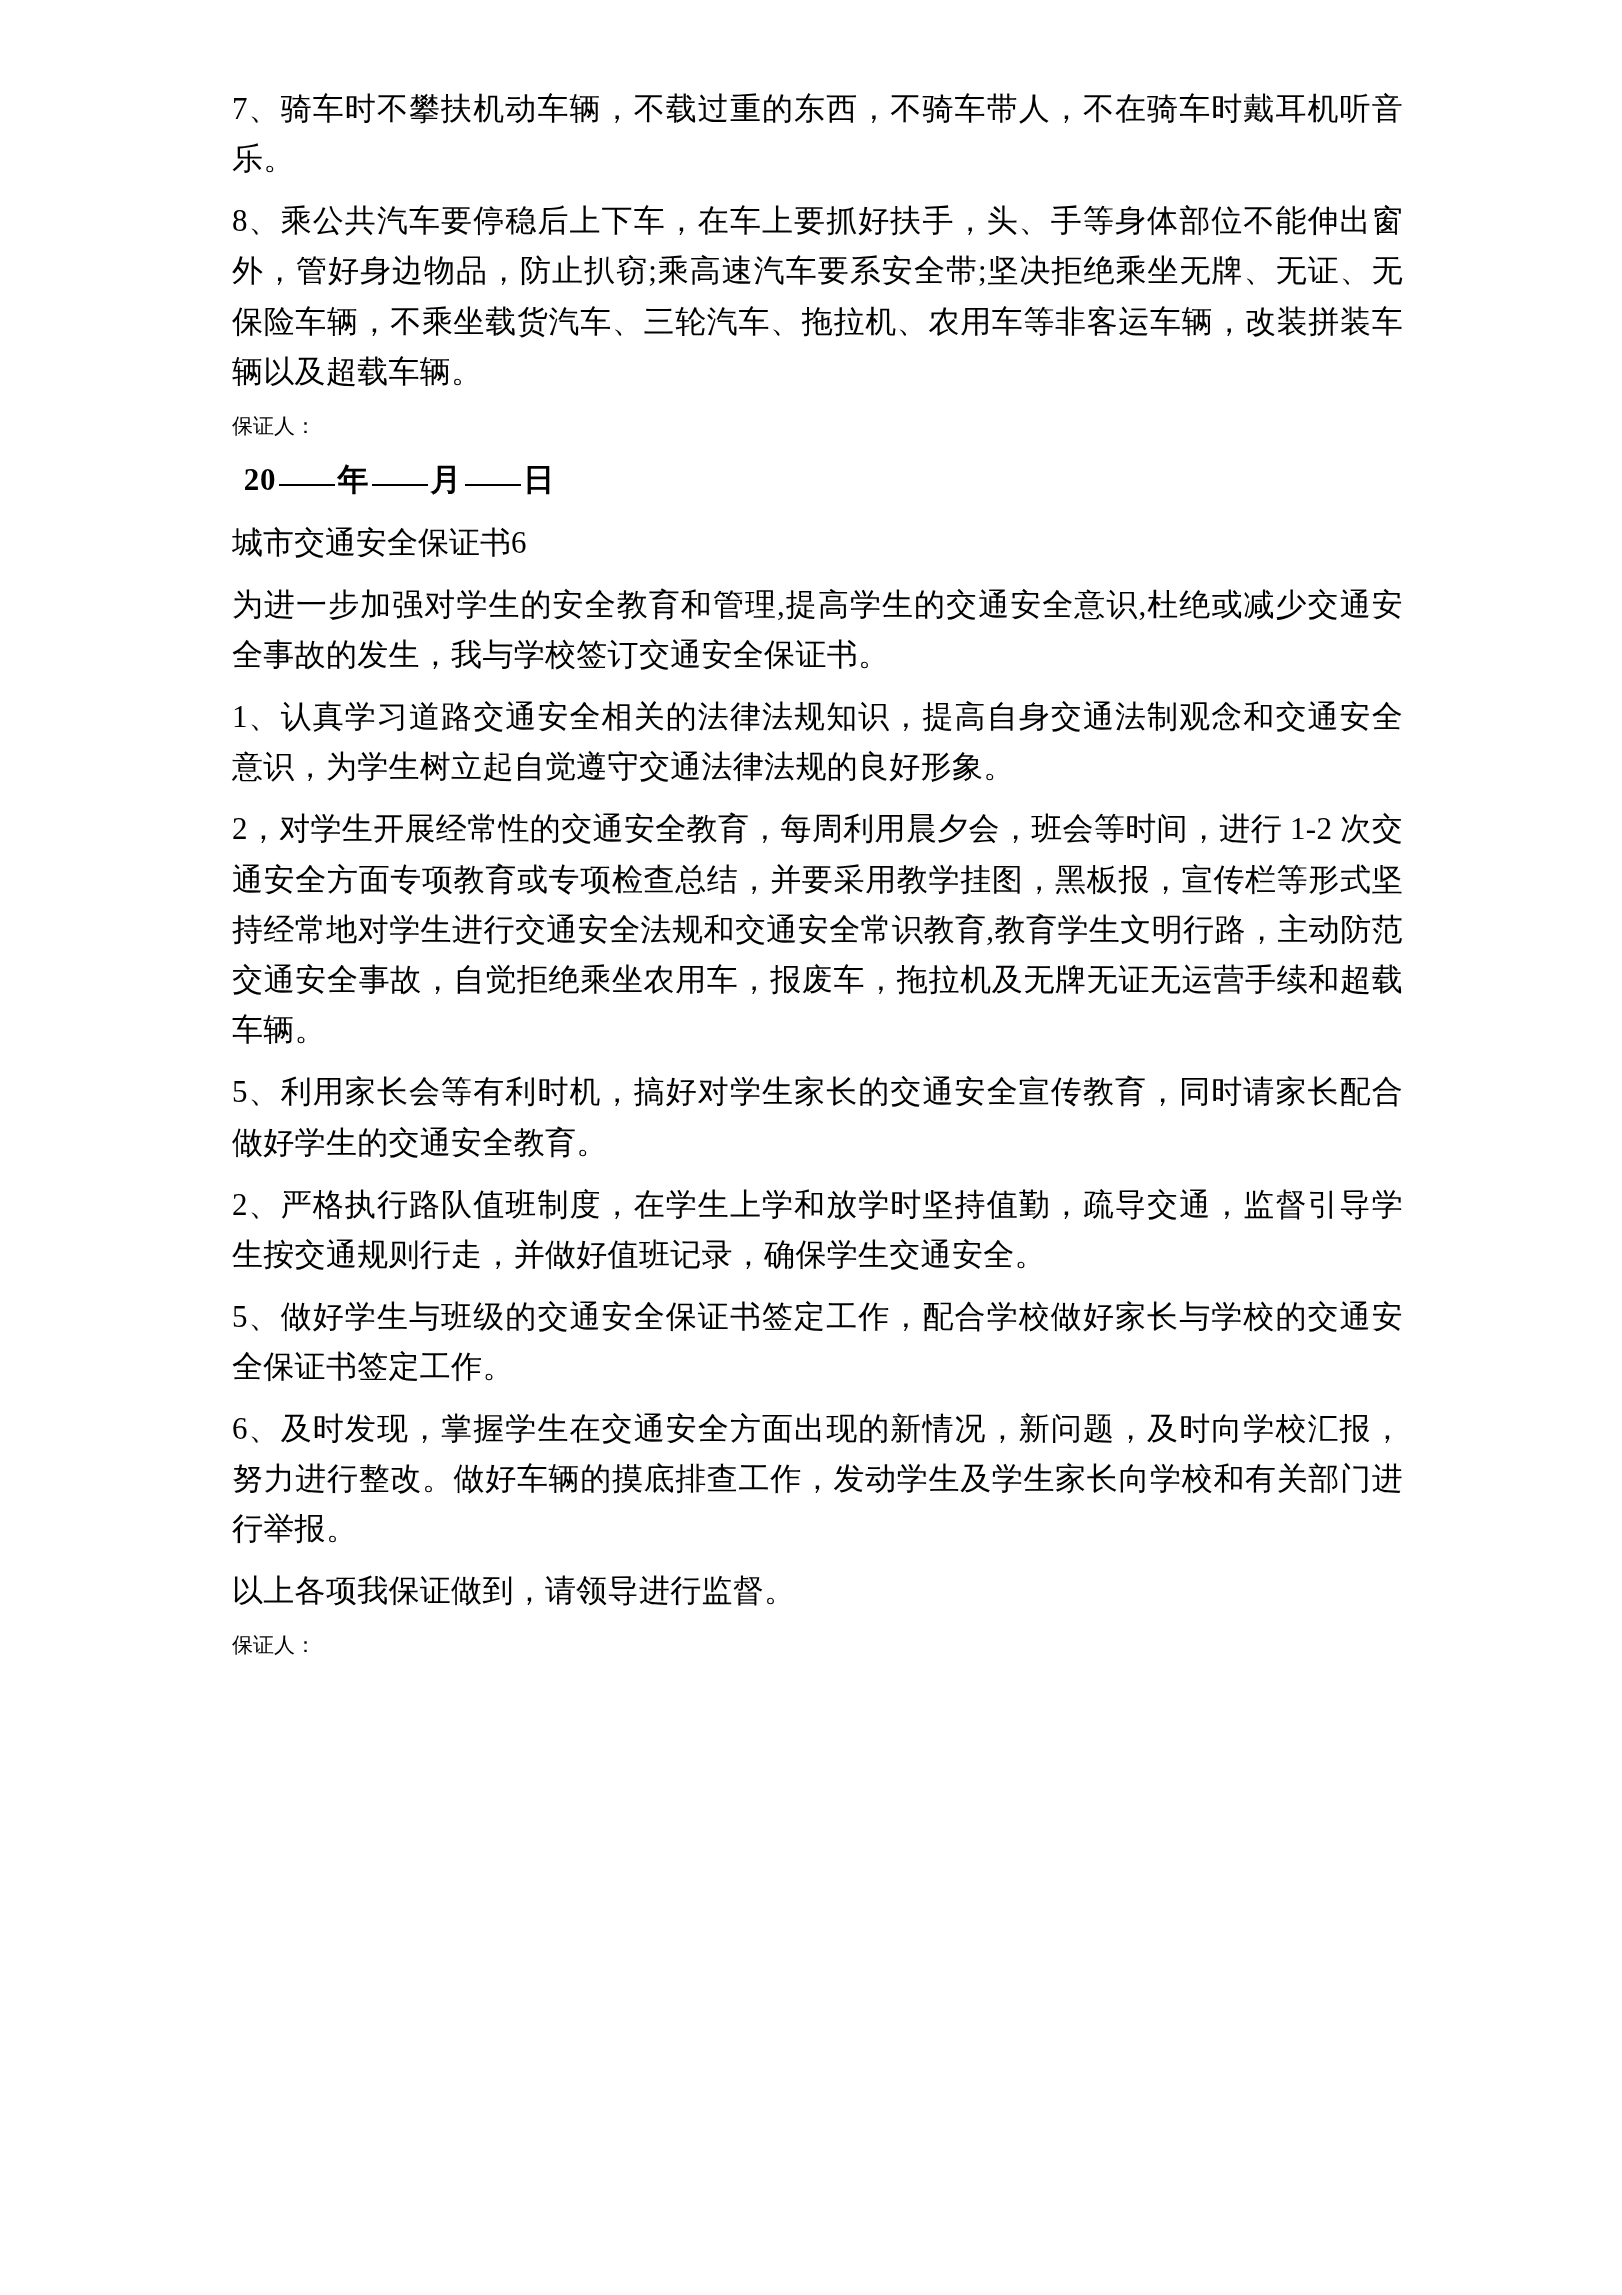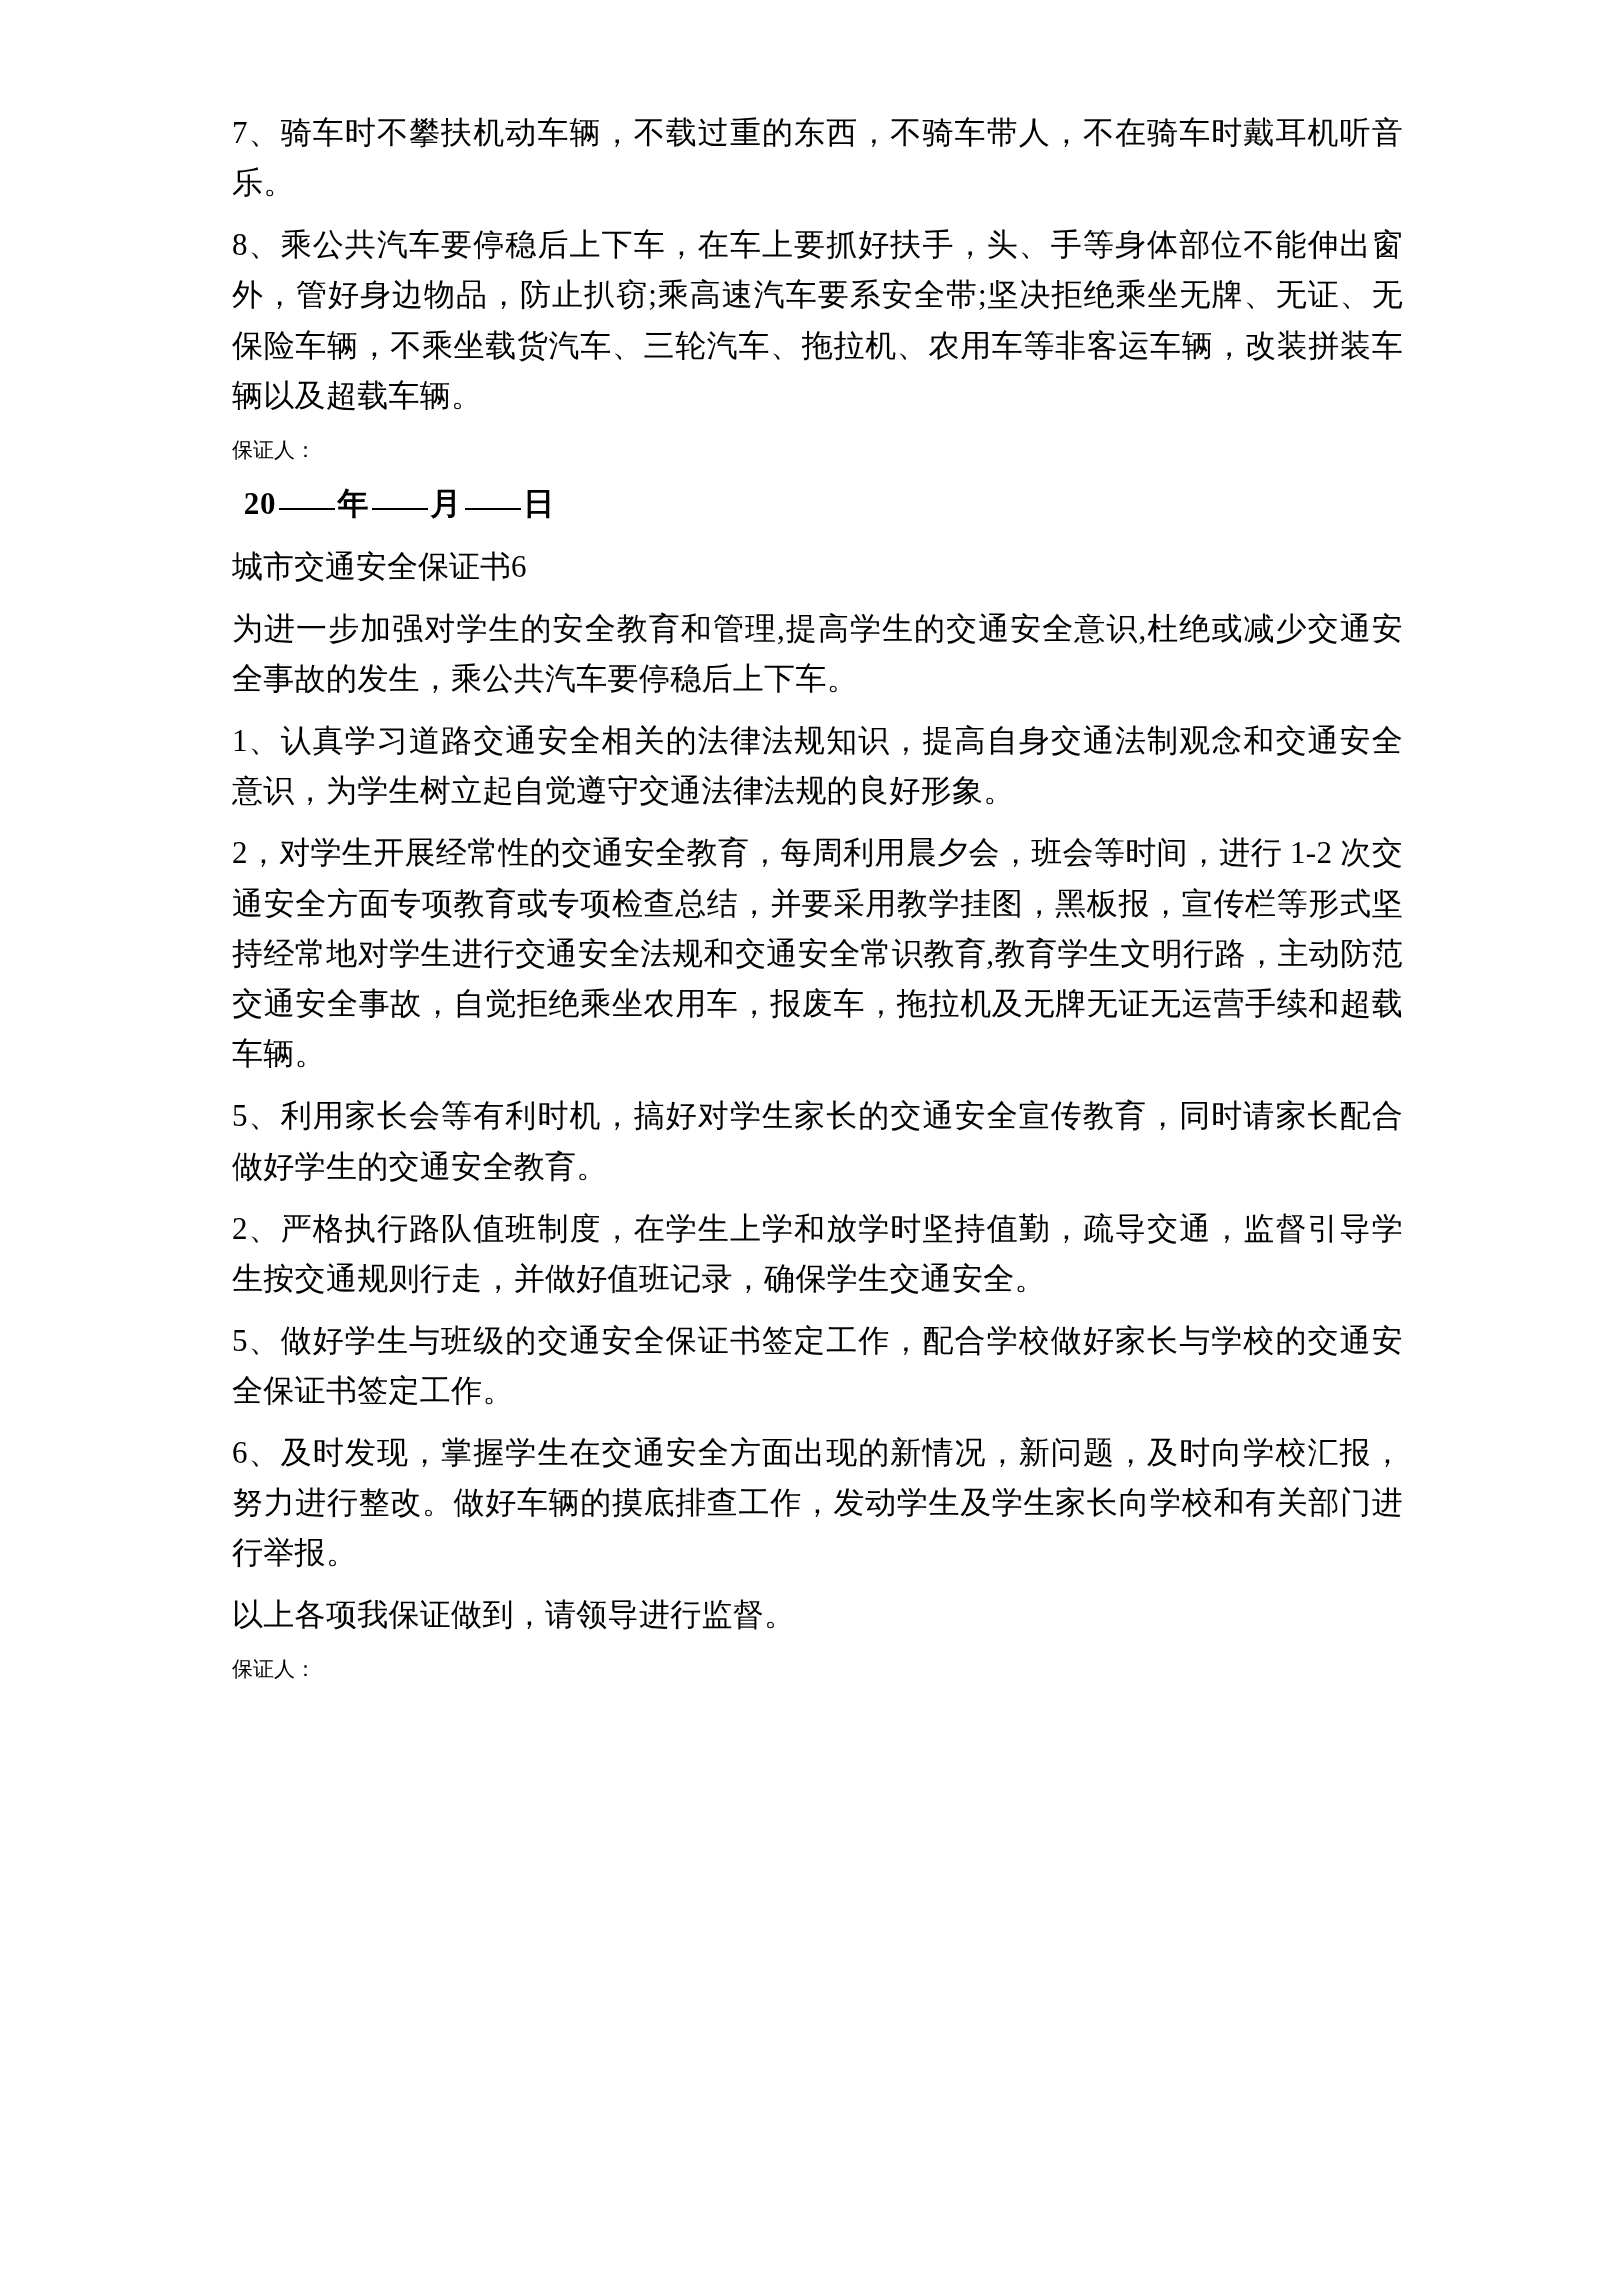--- a/index.html
+++ b/index.html
@@ -11,21 +11,21 @@
     width: 1623px;
     height: 2295px;
     font-family: "Liberation Serif", "DejaVu Serif", serif;
     color: #000000;
     -webkit-font-smoothing: antialiased;
   }
   .page {
     box-sizing: border-box;
     width: 1623px;
     height: 2295px;
-    padding: 108px 196px 131px 232px;
+    padding: 84px 196px 131px 232px;
     background: #ffffff;
   }
   .doc {
     width: 1171px;
   }
   p.para {
     margin: 0 0 11.8px 0;
     font-size: 31px;
     line-height: 1.62;
     text-align: justify;
@@ -73,21 +73,21 @@
     <p class="para">8、乘公共汽车要停稳后上下车，在车上要抓好扶手，头、手等身体部位不能伸出窗外，管好身边物品，防止扒窃;乘高速汽车要系安全带;坚决拒绝乘坐无牌、无证、无保险车辆，不乘坐载货汽车、三轮汽车、拖拉机、农用车等非客运车辆，改装拼装车辆以及超载车辆。</p>
 
     <p class="sign-line">保证人：</p>
 
     <p class="date-line">
       <span>20</span><span class="blank"></span><span>年</span><span class="blank"></span><span>月</span><span class="blank"></span><span>日</span>
     </p>
 
     <h2 class="heading">城市交通安全保证书6</h2>
 
-    <p class="para">为进一步加强对学生的安全教育和管理,提高学生的交通安全意识,杜绝或减少交通安全事故的发生，乘公共汽车要停稳后上下车。</p>
+    <p class="para">为进一步加强对学生的安全教育和管理,提高学生的交通安全意识,杜绝或减少交通安全事故的发生，我与学校签订交通安全保证书。</p>
     <p class="para">1、认真学习道路交通安全相关的法律法规知识，提高自身交通法制观念和交通安全意识，为学生树立起自觉遵守交通法律法规的良好形象。</p>
     <p class="para">2，对学生开展经常性的交通安全教育，每周利用晨夕会，班会等时间，进行 1-2 次交通安全方面专项教育或专项检查总结，并要采用教学挂图，黑板报，宣传栏等形式坚持经常地对学生进行交通安全法规和交通安全常识教育,教育学生文明行路，主动防范交通安全事故，自觉拒绝乘坐农用车，报废车，拖拉机及无牌无证无运营手续和超载车辆。</p>
     <p class="para">5、利用家长会等有利时机，搞好对学生家长的交通安全宣传教育，同时请家长配合做好学生的交通安全教育。</p>
     <p class="para">2、严格执行路队值班制度，在学生上学和放学时坚持值勤，疏导交通，监督引导学生按交通规则行走，并做好值班记录，确保学生交通安全。</p>
     <p class="para">5、做好学生与班级的交通安全保证书签定工作，配合学校做好家长与学校的交通安全保证书签定工作。</p>
     <p class="para">6、及时发现，掌握学生在交通安全方面出现的新情况，新问题，及时向学校汇报，努力进行整改。做好车辆的摸底排查工作，发动学生及学生家长向学校和有关部门进行举报。</p>
     <p class="para">以上各项我保证做到，请领导进行监督。</p>
 
     <p class="sign-line">保证人：</p>
 

